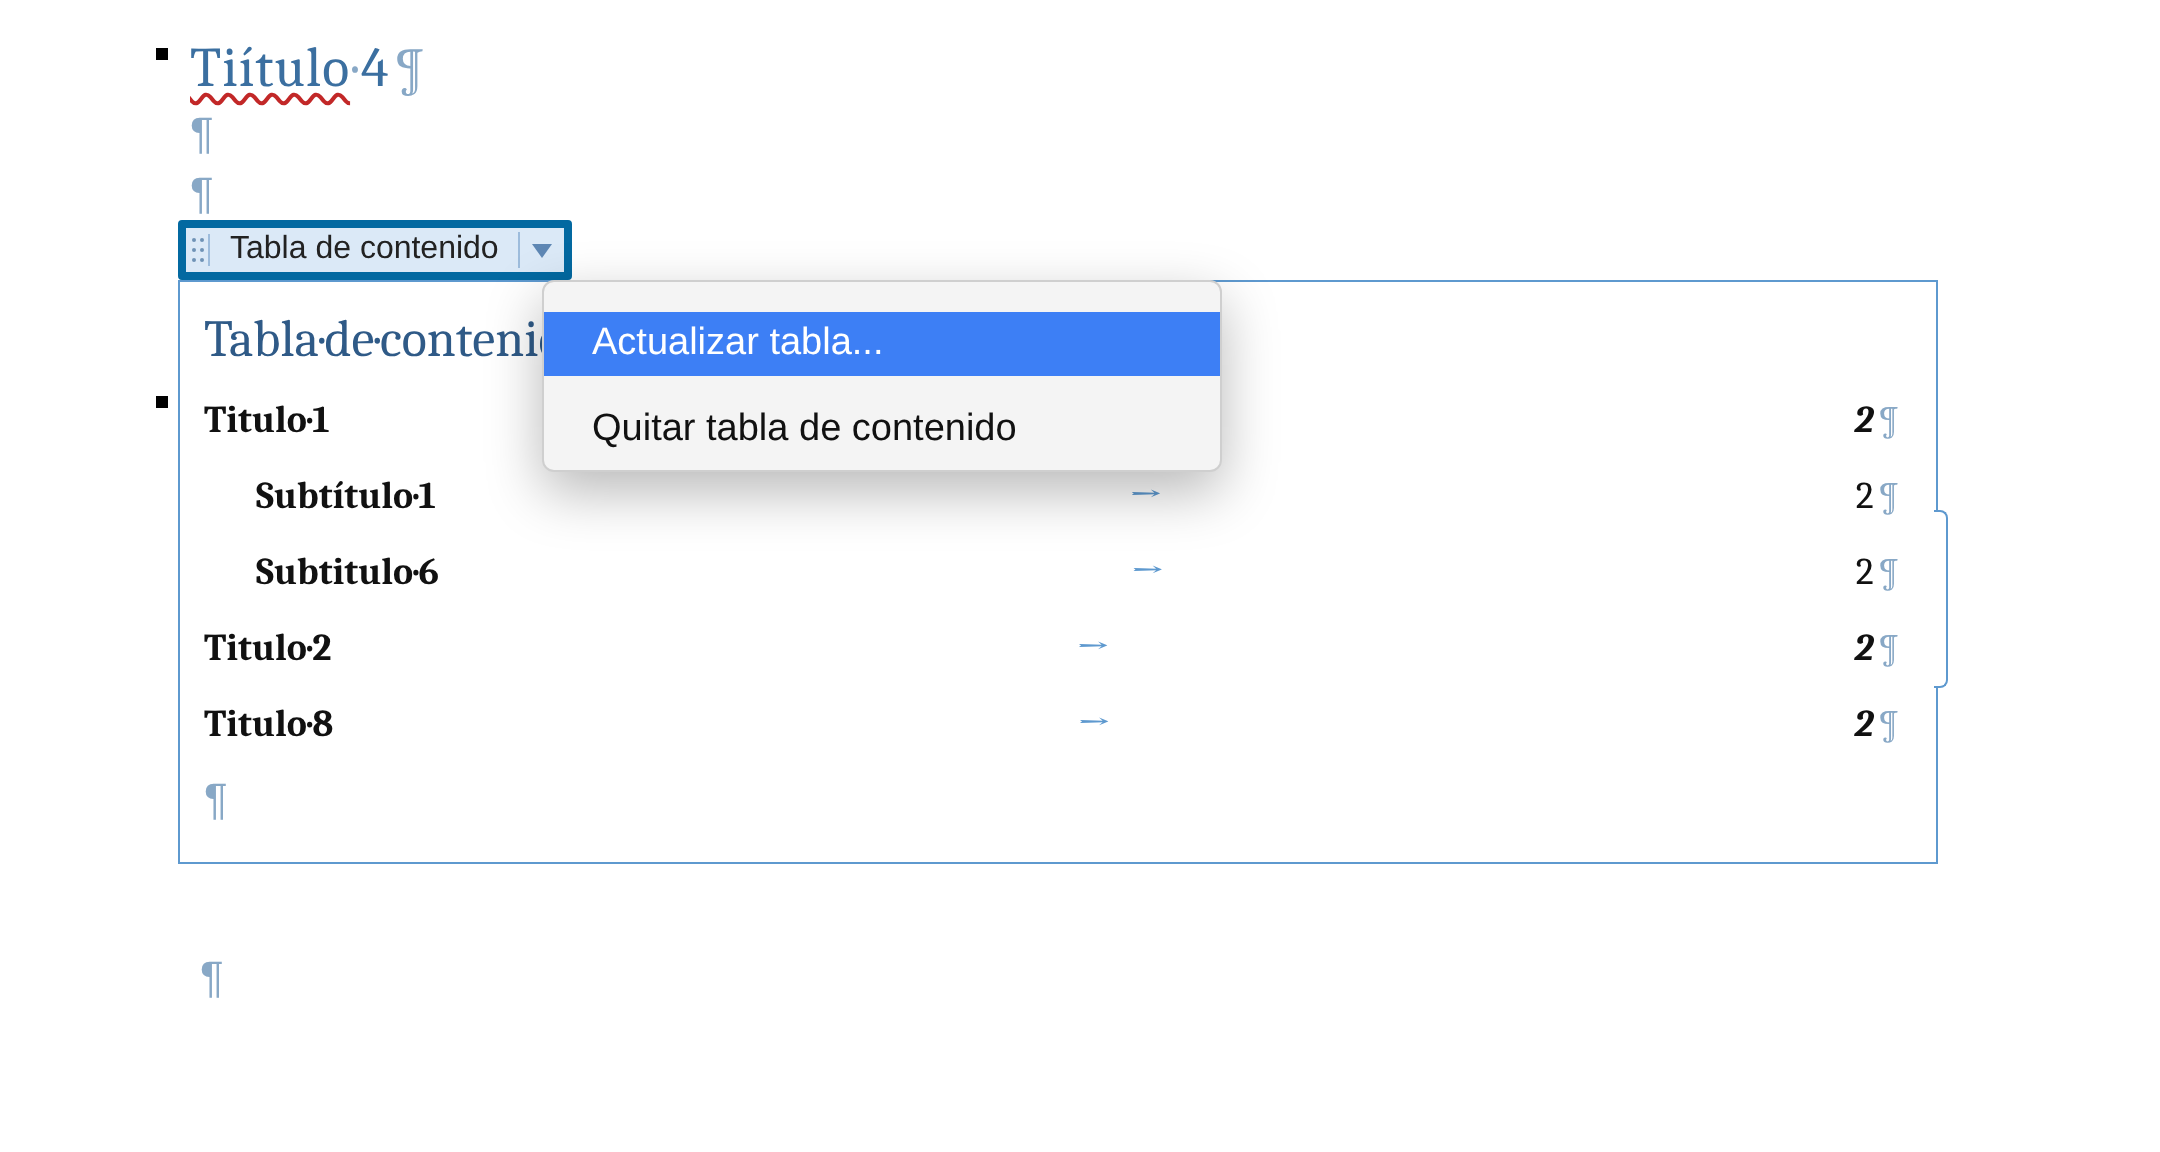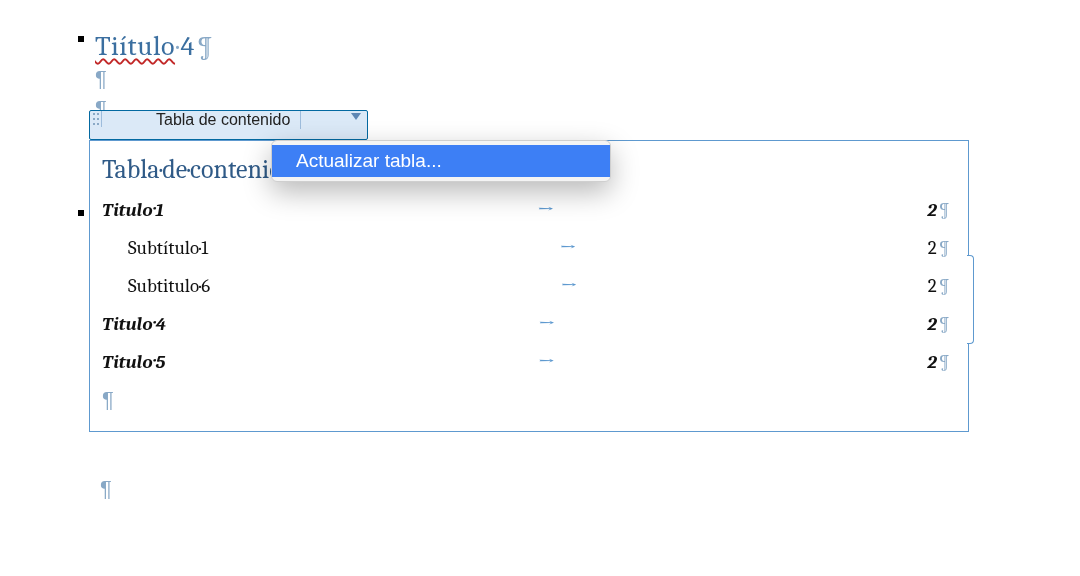--- a/index.html
+++ b/index.html
@@ -6,21 +6,21 @@
   body {
     margin: 0;
     width: 1080px;
     height: 576px;
     font-family: -apple-system, "Helvetica Neue", Arial, sans-serif;
     background: #ffffff;
     position: relative;
     font-size: 18px;
     color: #111;
   }
-  .page { padding: 18px 0 0 95px; position: relative; margin-top: 12px; }
+  .page { padding: 18px 0 0 95px; position: relative; }
 
   .anchor {
     position: absolute;
     left: 78px;
     width: 6px; height: 6px;
     background: #000;
   }
   .anchor.a1 { top: 24px; }
   .anchor.a2 { top: 198px; }
 
@@ -42,28 +42,27 @@
   .blue-para { color: #88a8c6; font-size: 22px; line-height: 1.2; margin-left: 0; }
   .bp-row { margin-top: 4px; }
 
   
   .toc-tab {
     position: absolute;
     left: 89px;
     top: 110px;
     height: 30px;
     display: flex;
-    align-items: flex-start;
-    border: 1px solid #0369a1;
+    align-items: center;
+    border: 4px solid #0369a1;
     background: #dbe9f7;
     border-radius: 2px;
     font-size: 16px;
     color: #222;
     z-index: 5;
-    gap: 44px;
   }
   .toc-grip {
     width: 12px;
     border-right: 1px solid #9dbcdc;
     display:flex; align-items:center; justify-content:center;
   }
   .toc-grip svg { display:block; }
   .toc-tab-label {
     padding: 0 10px;
     display:flex; align-items:center;
@@ -86,20 +85,21 @@
     border-radius: 6px;
     box-shadow: 0 10px 28px rgba(0,0,0,0.28);
     padding: 4px 0;
     z-index: 20;
     font-size: 19px;
   }
   .menu-item {
     padding: 5px 18px 5px 24px;
     display:flex; align-items:center; justify-content:space-between;
     cursor: default;
+    margin-top: 11px;
   }
   .menu-item.hl { background:#3d7ff5; color:#fff; border-radius:0; }
   .menu-arrow { font-size: 14px; }
 
   
   .toc-frame {
     position: absolute;
     left: 89px;
     top: 140px;
     right: 110px;
@@ -131,22 +131,22 @@
   }
 
   .toc-row {
     display:flex;
     align-items:center;
     font-family: Cambria, Georgia, serif;
     font-size: 19px;
     margin: 6px 0 12px 0;
   }
   .toc-row .lbl { white-space: nowrap; }
-  .toc-row.bold .lbl { font-weight:700; font-style: italic; }
-  .toc-row.sub .lbl { padding-left: 26px; font-weight:400; }
+  .toc-row.bold .lbl { font-weight:700; }
+  .toc-row.sub .lbl { padding-left: 26px; font-weight:700; }
   .toc-row .tab-arrow {
     flex: 1;
     display:flex;
     justify-content:center;
     color:#5e99cf;
     font-size:22px;
   }
   .toc-row .pg { font-weight:700; font-style: italic; }
   .toc-row.sub .pg { font-weight:400; font-style: normal; }
   .toc-row .pg .pil { font-style: normal; font-weight: 400; }
@@ -210,37 +210,40 @@
         <span class="lbl">Subtítulo·1</span>
         <span class="tab-arrow">→</span>
         <span class="pg"><span>2</span><span class="pil">¶</span></span>
       </div>
       <div class="toc-row sub">
         <span class="lbl">Subtitulo·6</span>
         <span class="tab-arrow">→</span>
         <span class="pg"><span>2</span><span class="pil">¶</span></span>
       </div>
       <div class="toc-row bold">
-        <span class="lbl">Titulo·4</span>
+        <span class="lbl">Titulo·2</span>
         <span class="tab-arrow">→</span>
         <span class="pg"><span>2</span><span class="pil">¶</span></span>
       </div>
       <div class="toc-row bold">
-        <span class="lbl">Titulo·5</span>
+        <span class="lbl">Titulo·8</span>
         <span class="tab-arrow">→</span>
         <span class="pg"><span>2</span><span class="pil">¶</span></span>
       </div>
     </div>
 
   <div class="end-para">¶</div>
 </div>
 
 <div class="below-frame">
   <span>¶</span>
 </div>
 
 <div class="menu">
   <div id="menu-items">
       <div class="menu-item hl">
         <span>Actualizar tabla...</span>
       </div>
+      <div class="menu-item">
+        <span>Quitar tabla de contenido</span>
+      </div>
     </div>
 </div>
 
 </body></html>

